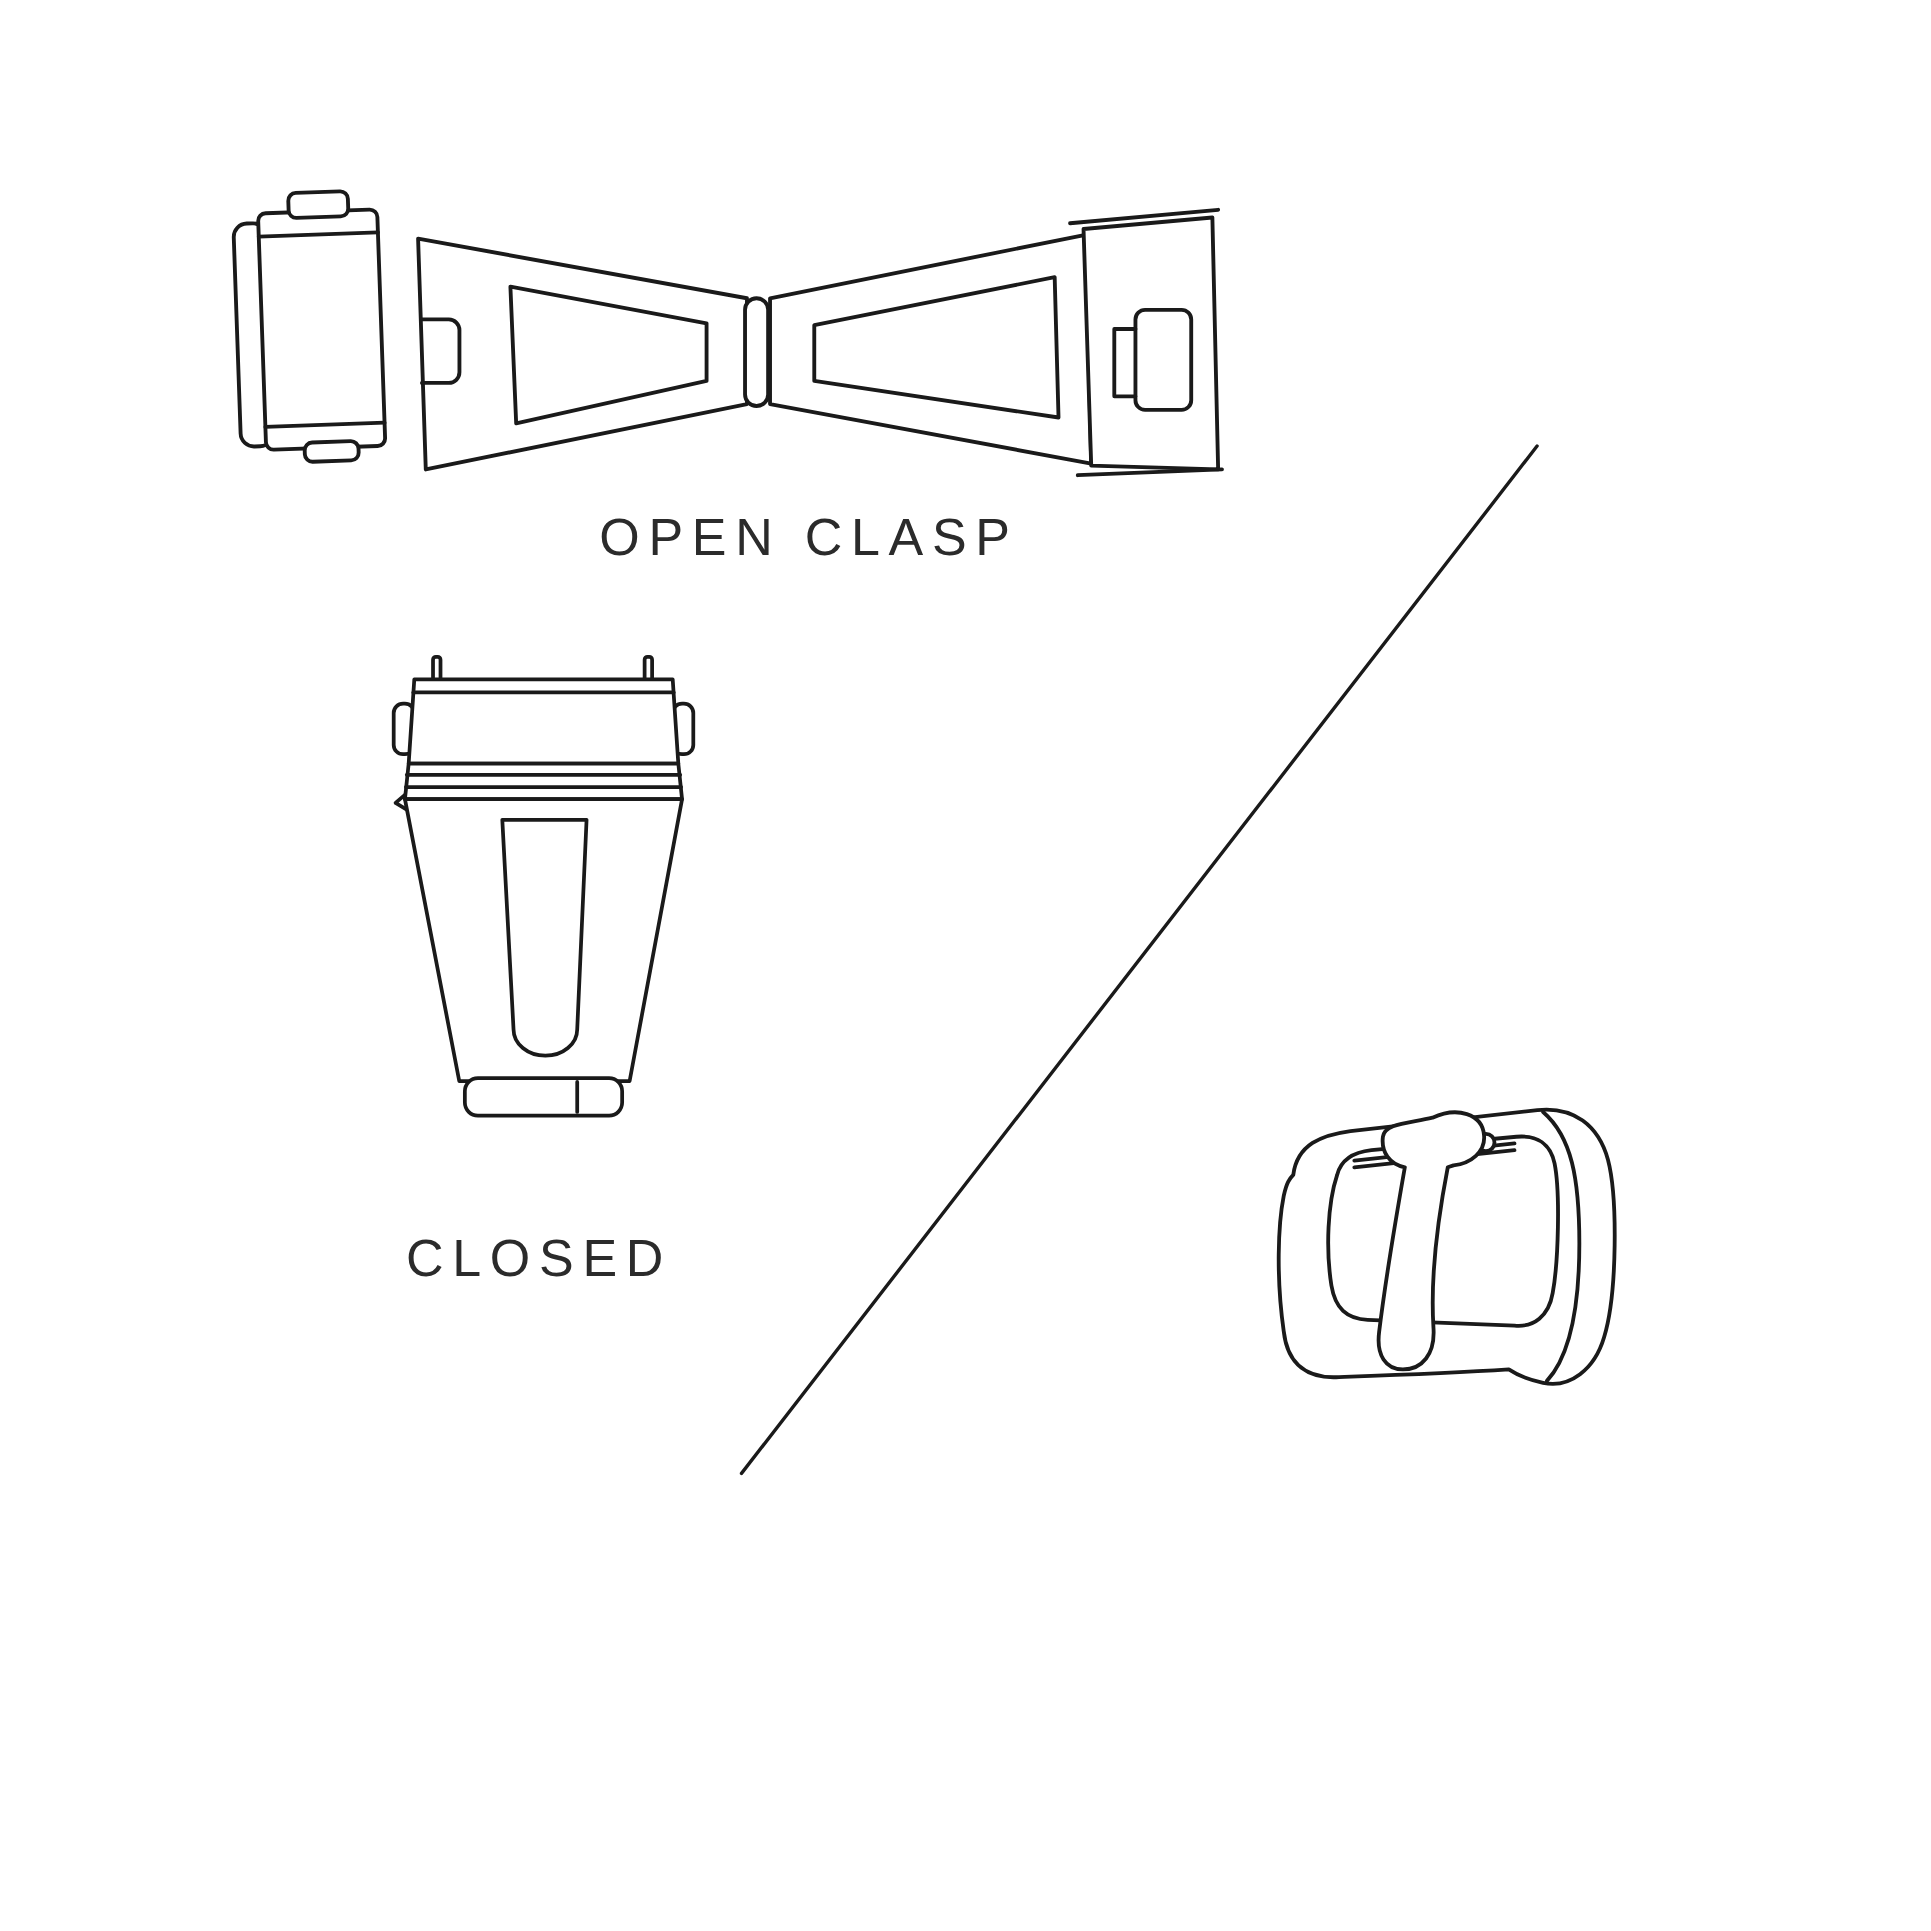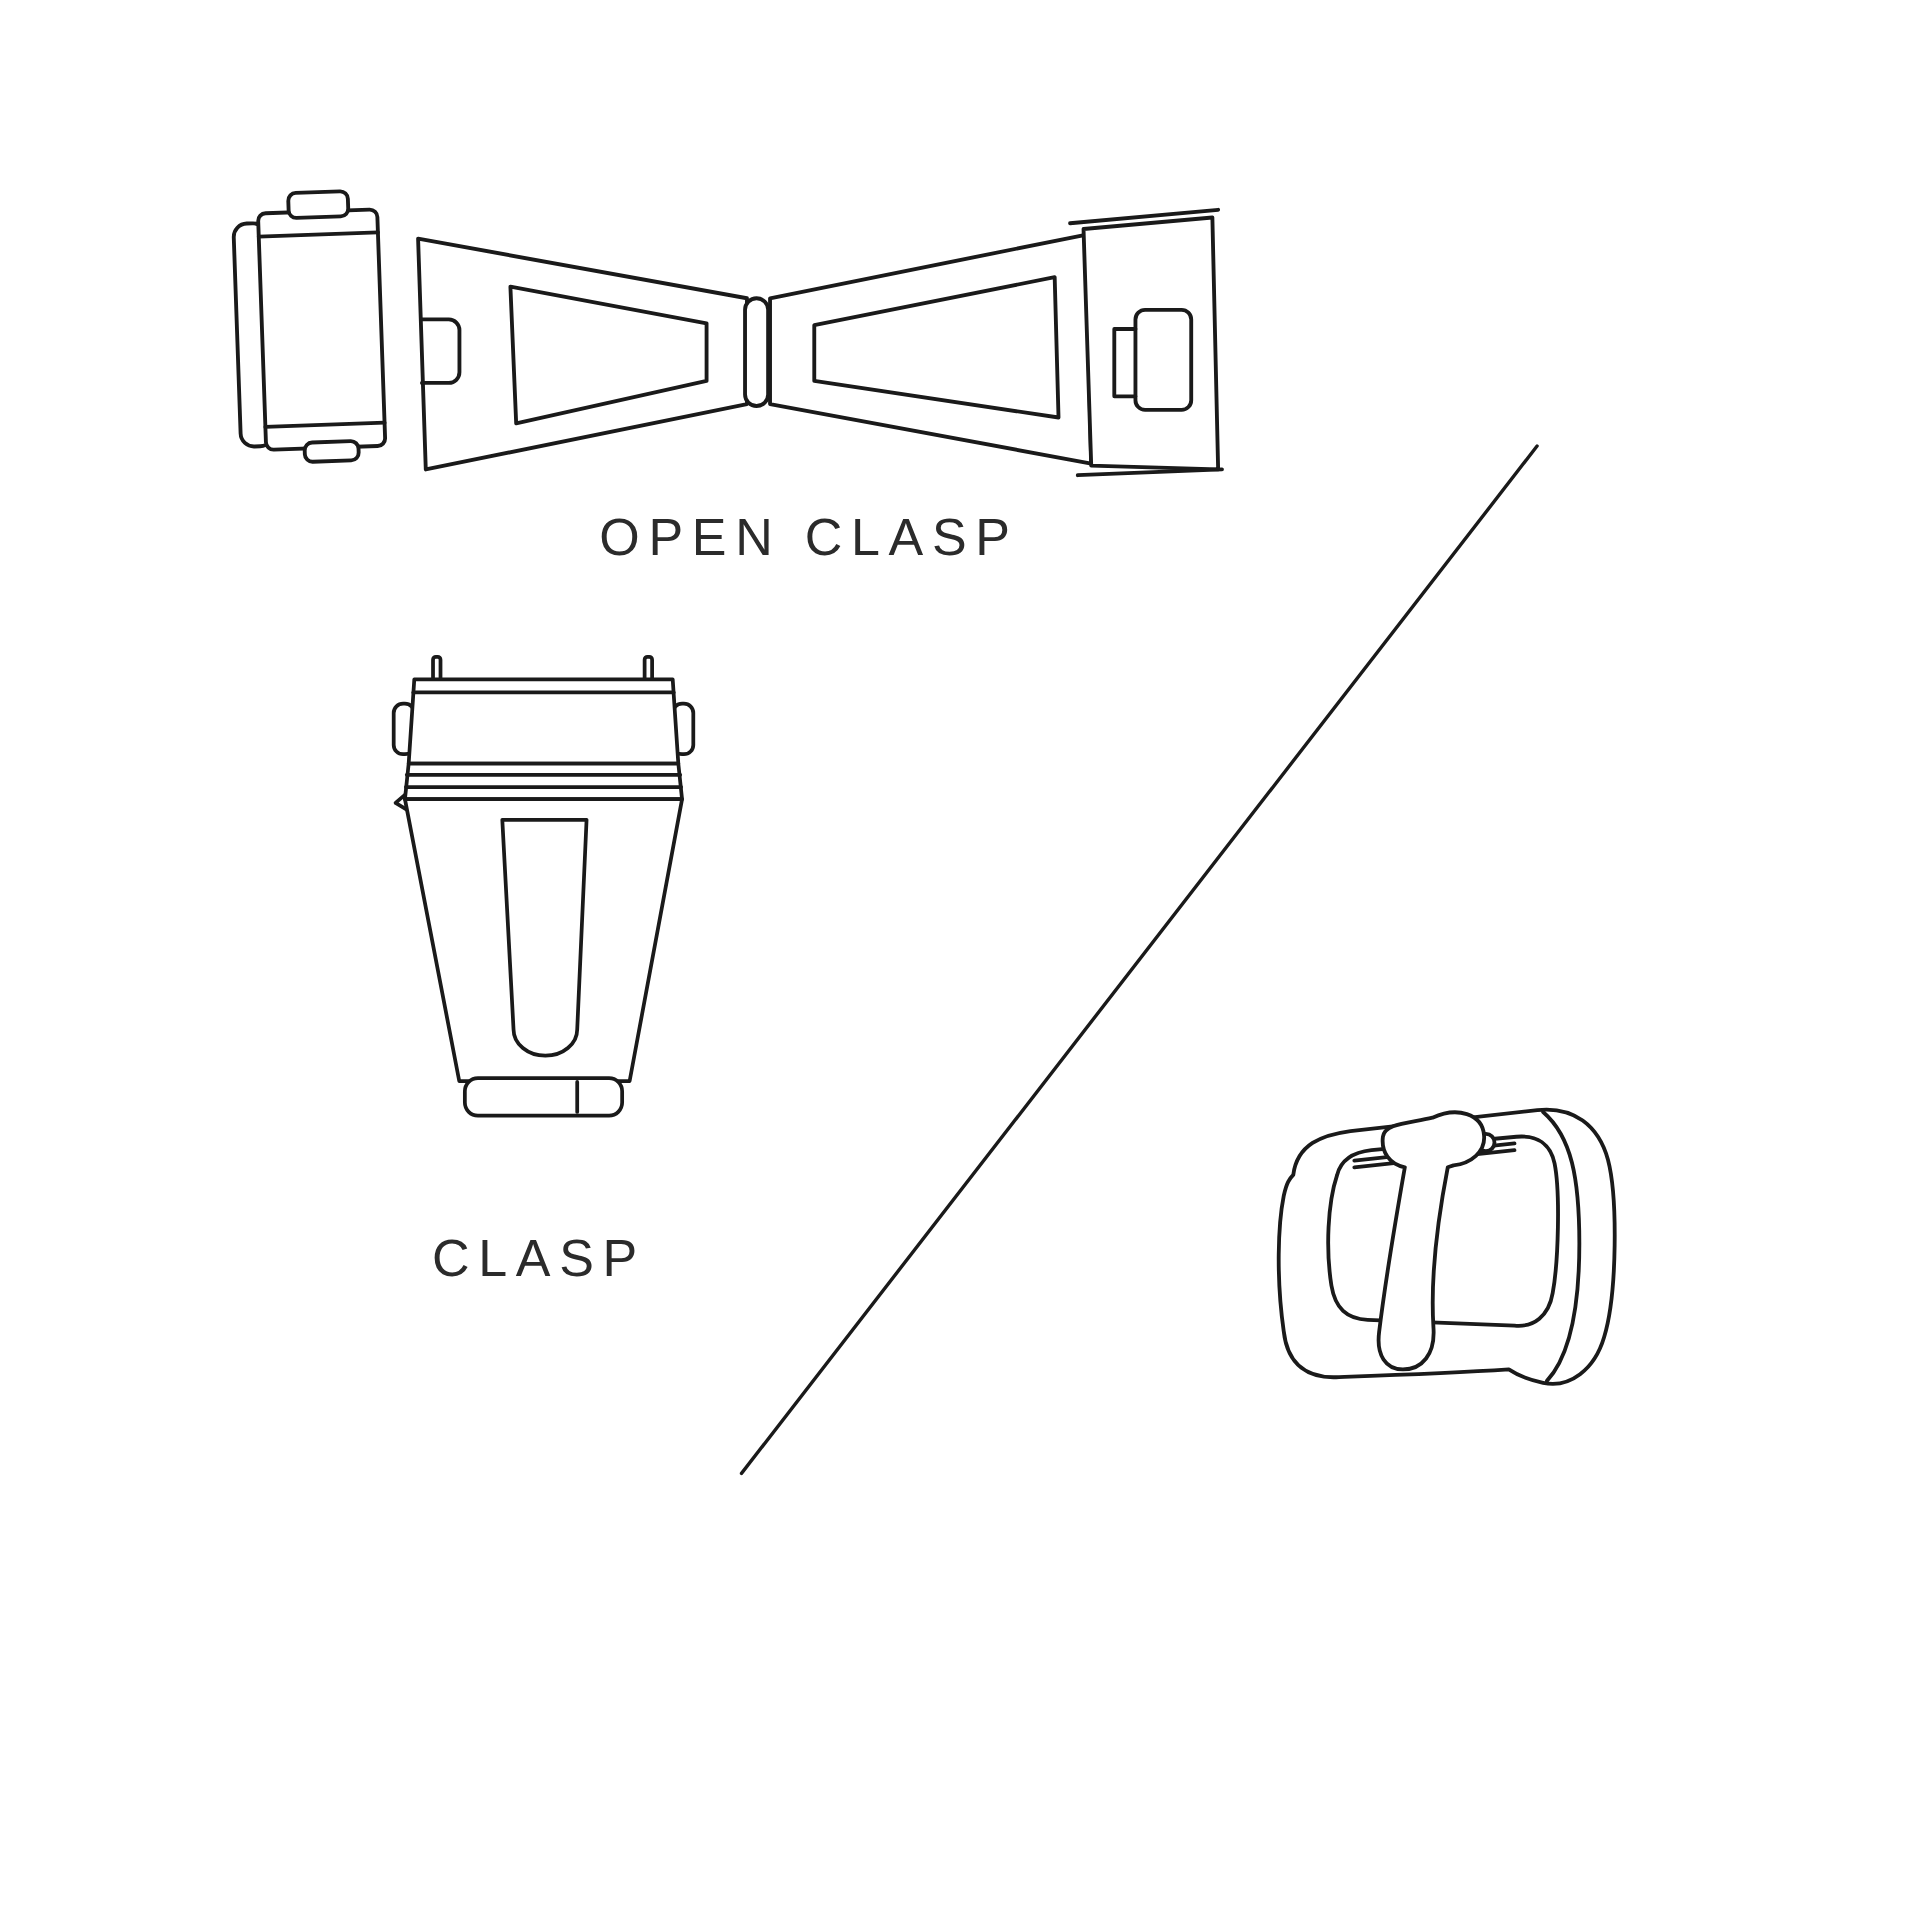--- a/index.html
+++ b/index.html
@@ -130,21 +130,21 @@
         <path d="M22,154 L318,154 L262,455 L80,455 Z"></path>
 
         <path class="nf" d="M126,176 H216 L206,400 A 34 28 0 0 1 138,400 Z"></path>
 
         <rect x="86" y="452" width="168" height="40" rx="14"></rect>
         <line class="nf" x1="206" y1="456" x2="206" y2="488"></line>
       </g>
     </svg>
   </figure>
 
-  <div class="caption caption-closed">CLASP</div>
+  <div class="caption caption-closed">CLOSED</div>
 
   <svg class="divider-layer" viewBox="0 0 2000 2000" aria-hidden="true">
     <line x1="1592" y1="462" x2="768" y2="1526" stroke="#1a1a1a" stroke-width="3.5" stroke-linecap="round"></line>
   </svg>
 
   <figure class="fig fig-buckle">
     <svg viewBox="0 0 420 345" width="401" height="329" aria-hidden="true">
       <g class="ink">
 
         <path d="M64,88 C68,56 94,46 124,42 L320,20 C358,16 384,36 394,72

